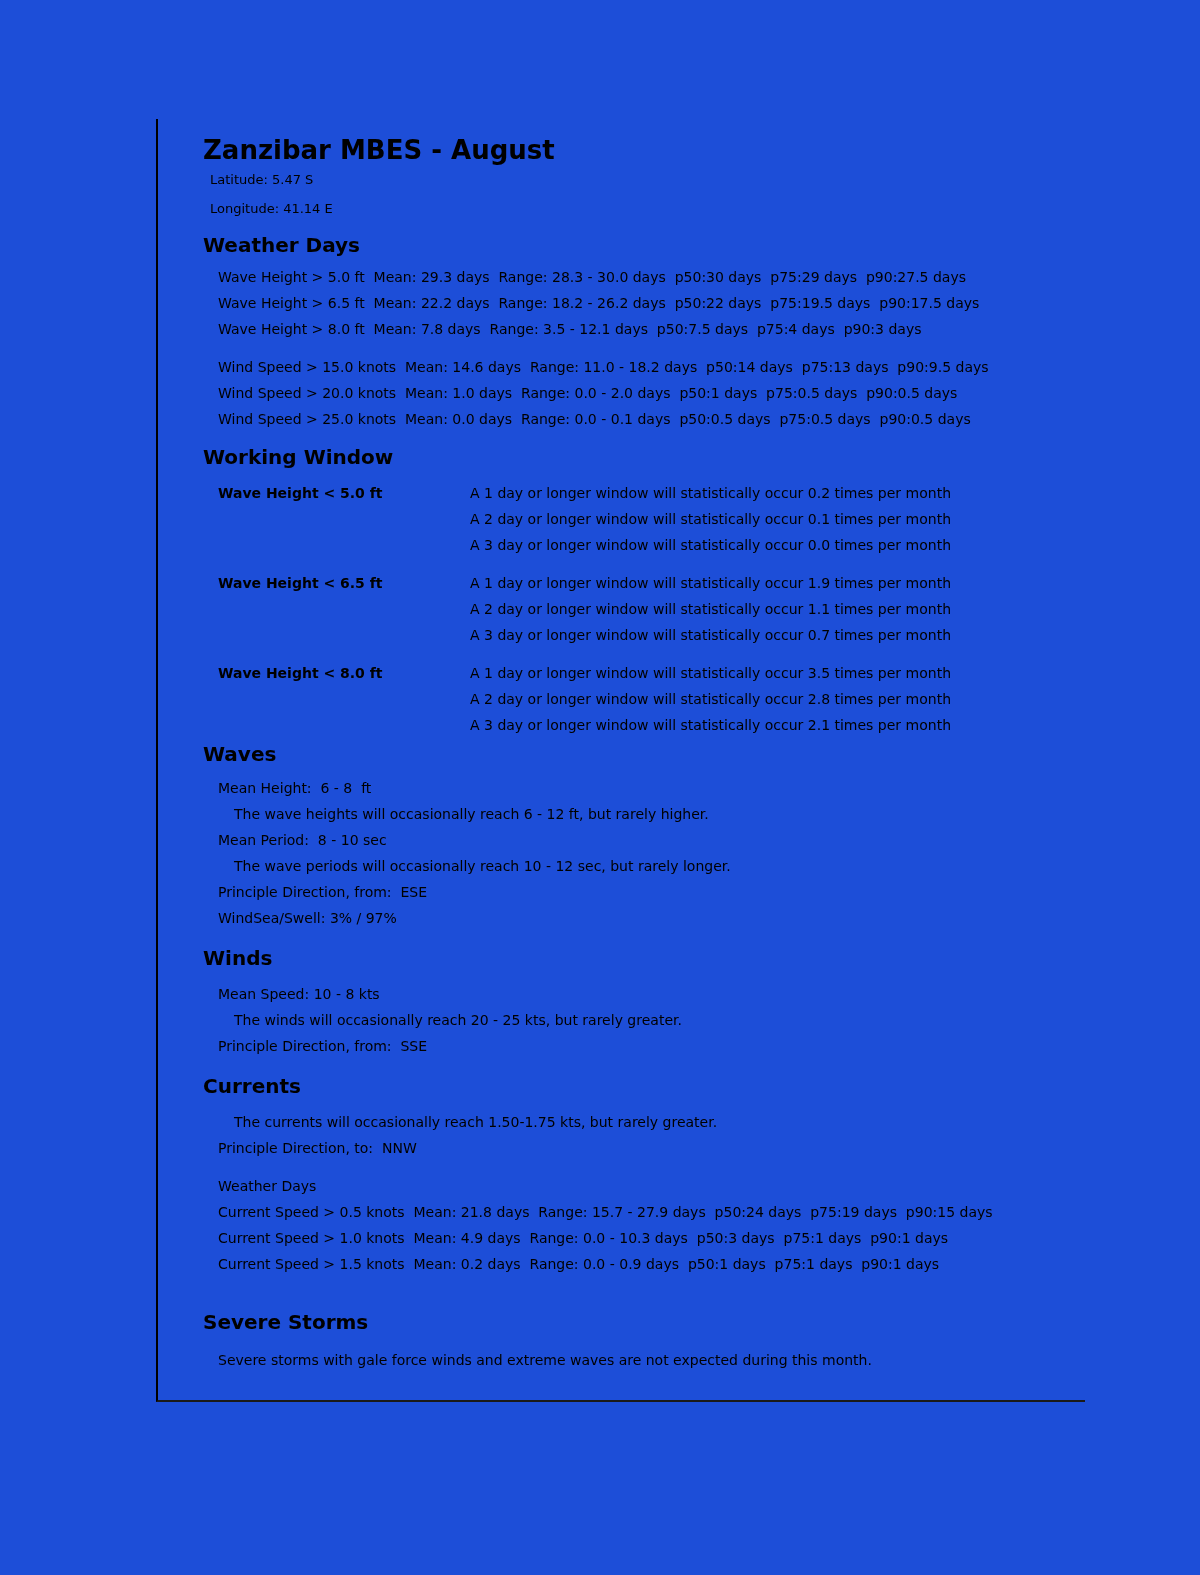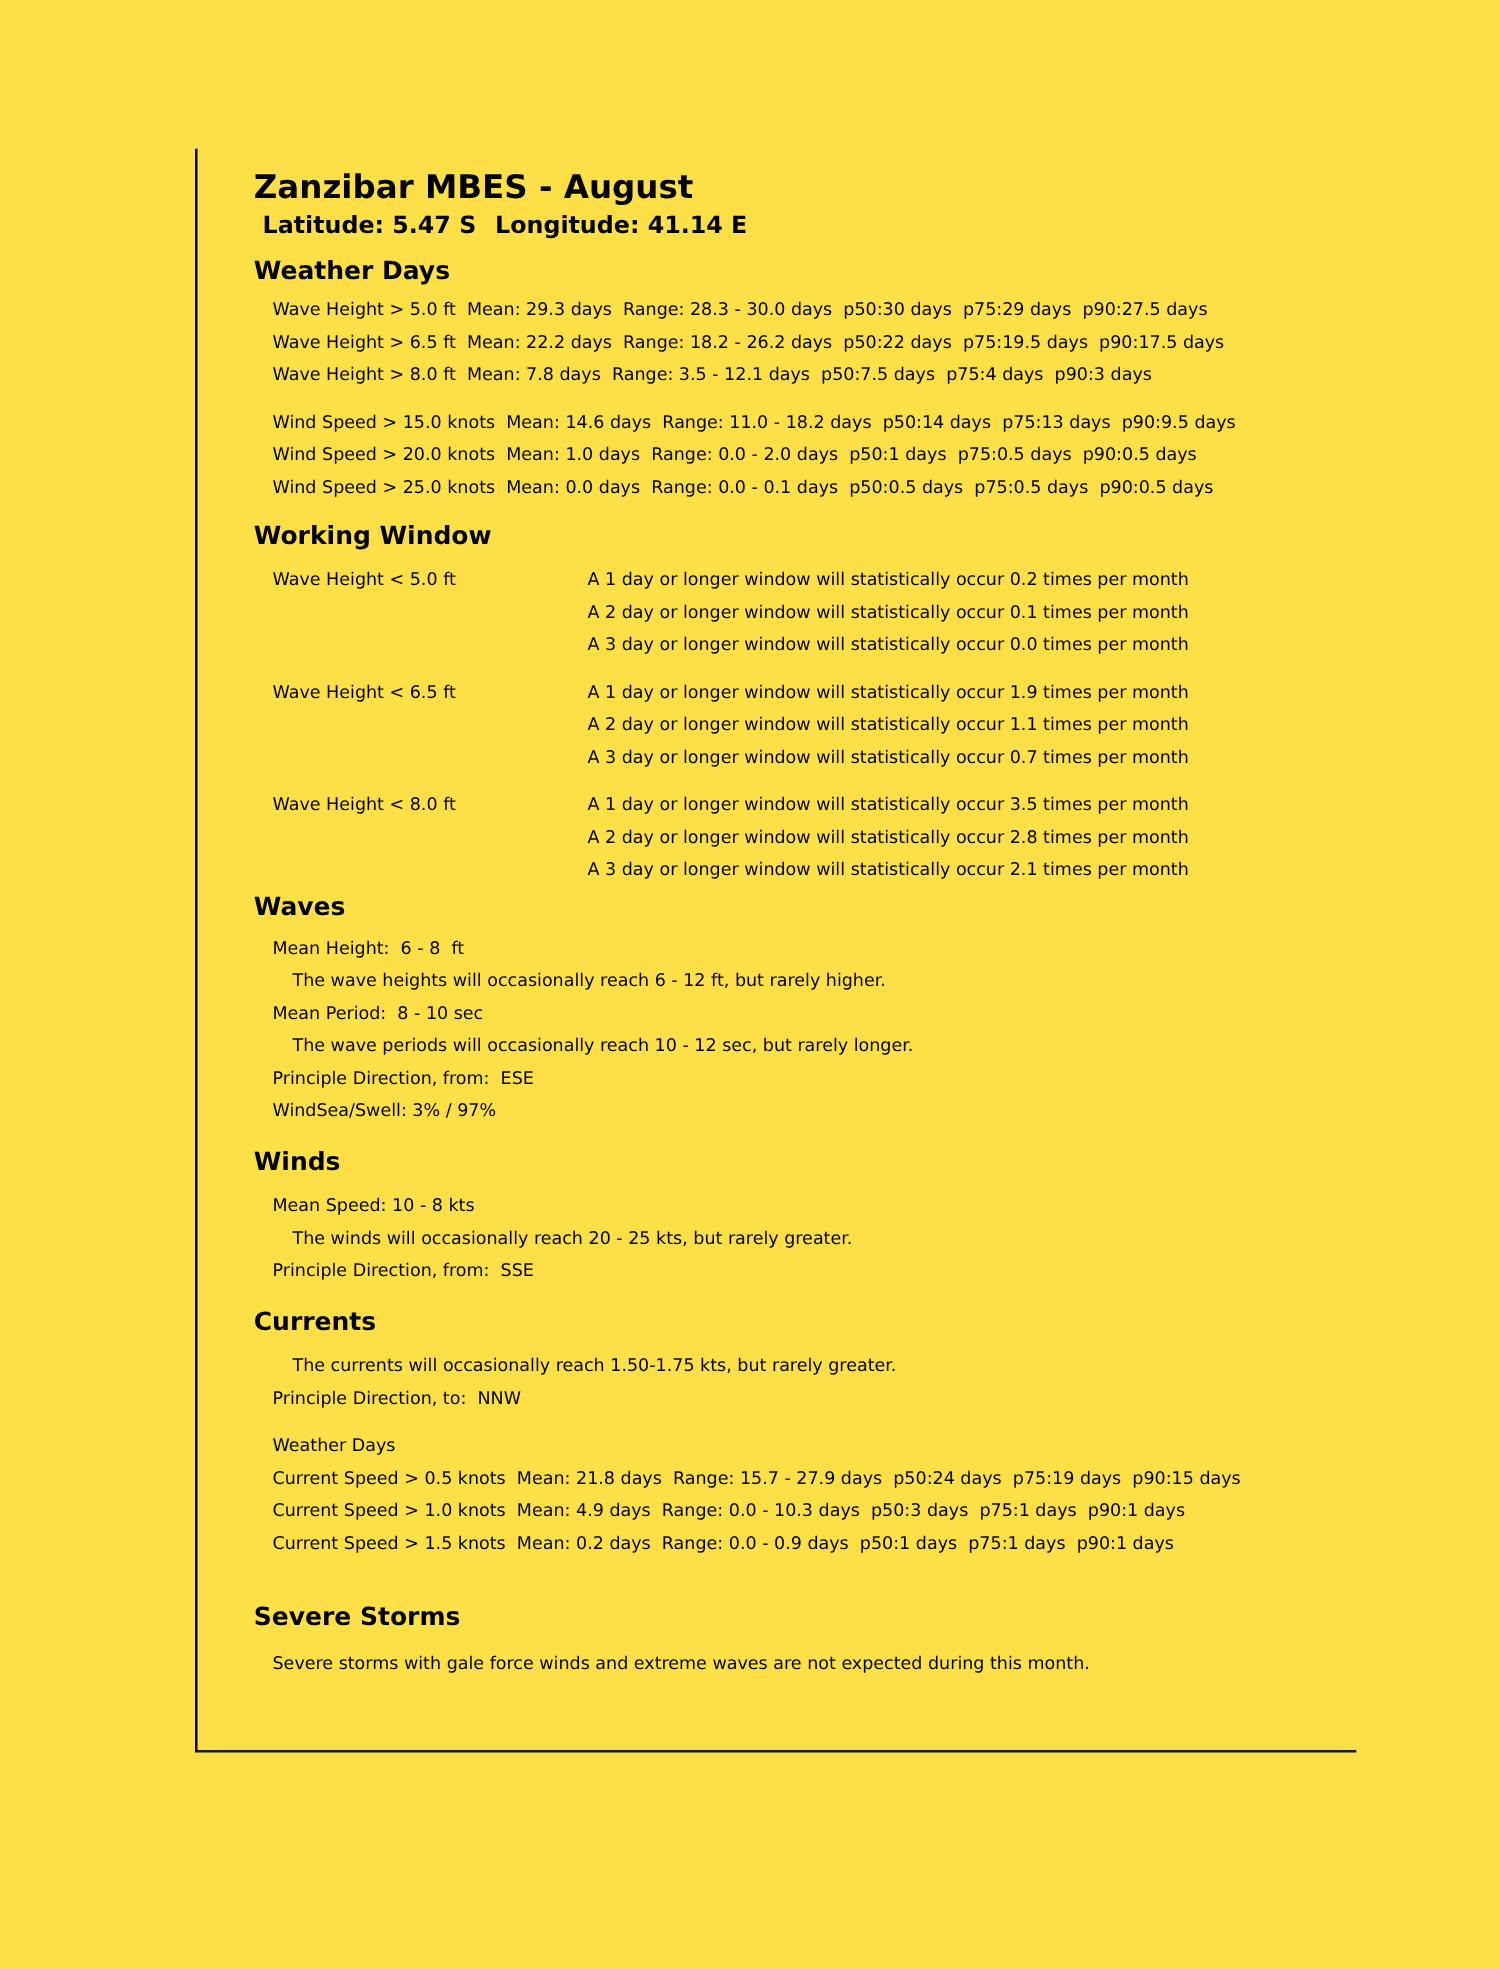--- a/index.html
+++ b/index.html
@@ -6,21 +6,21 @@
     margin: 0;
     padding: 0;
     background: #ffffff;
     font-family: "DejaVu Sans", "Liberation Sans", sans-serif;
     color: #000000;
   }
   .page {
     position: relative;
     width: 1200px;
     height: 1575px;
-    background: #fde047;
+    background: #1d4ed8;
     overflow: hidden;
   }
   
   .frame {
     position: absolute;
     left: 156px;
     top: 119px;
     width: 929px;
     height: 1283px;
     border-left: 2px solid #000000;
@@ -41,40 +41,41 @@
     font-size: 26px;
     line-height: 26px;
     font-weight: bold;
     white-space: pre;
   }
   .subtitle {
     display: flex;
     gap: 15px;
     margin-top: 10px;
     margin-left: 7px;
-    font-size: 19px;
+    font-size: 13px;
     line-height: 14px;
-    font-weight: bold;
+    font-weight: normal;
     white-space: pre;
+    flex-direction: column;
   }
   .h2 {
     font-size: 20px;
     line-height: 22px;
     font-weight: bold;
     white-space: pre;
   }
   .line {
     font-size: 14px;
     line-height: 26px;
     white-space: pre;
     margin-left: 15px;
   }
   .indent2 { margin-left: 31px; }
   .ww-group { display: flex; margin-left: 15px; }
-  .ww-label { flex: 0 0 252px; width: 252px; margin-left: 0; }
+  .ww-label { flex: 0 0 252px; width: 252px; margin-left: 0; font-weight: bold; }
   .ww-lines .line { margin-left: 0; }
   .mt5  { margin-top: 5px; }
   .mt8  { margin-top: 8px; }
   .mt10 { margin-top: 10px; }
   .mt12 { margin-top: 12px; }
   .mt14 { margin-top: 14px; }
   .mt16 { margin-top: 16px; }
   .mt18 { margin-top: 18px; }
   .mt26 { margin-top: 34px; }
 </style>

